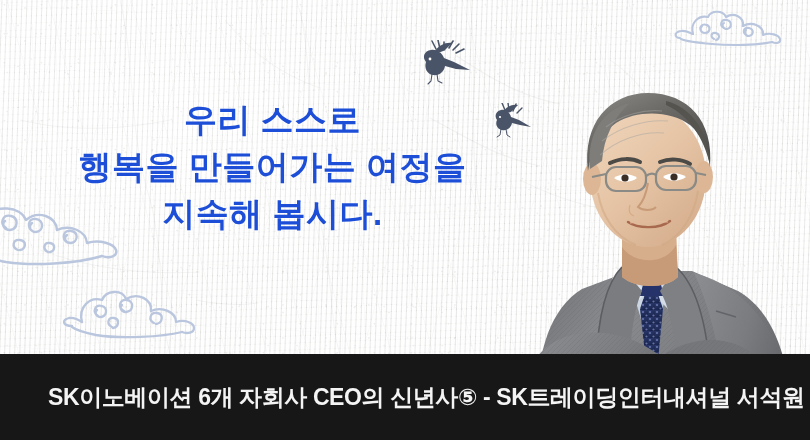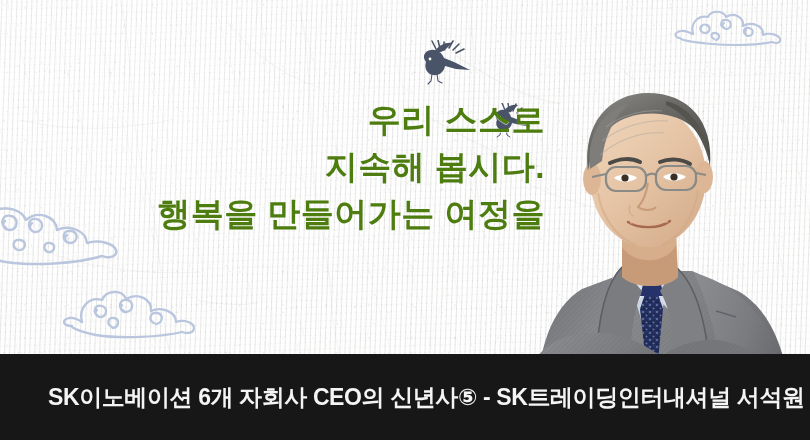--- a/index.html
+++ b/index.html
@@ -85,22 +85,22 @@
     pointer-events: none;
   }
   .magpie svg { display: block; }
 
   
   .quote {
     position: absolute;
     left: 0;
     top: 96px;
     width: 545px;
-    text-align: right;
-    color: #4d7c0f;
+    text-align: center;
+    color: #1d4ed8;
     font-family: "Liberation Sans", "DejaVu Sans", sans-serif;
     font-weight: 700;
     font-size: 33px;
     line-height: 47px;
     letter-spacing: 0.5px;
     text-shadow: 0 1px 0 rgba(255,255,255,0.55);
   }
   .quote-line { display: block; white-space: nowrap; }
 
   
@@ -252,22 +252,22 @@
       <g stroke="#4a5468" stroke-width="1" stroke-linecap="round" fill="none">
         <path d="M14 26 L13 32 L10 34"></path>
         <path d="M19 26 L20 32 L23 34"></path>
       </g>
       <circle cx="13" cy="14" r="1.1" fill="#ffffff"></circle>
     </svg>
   </div>
 
   <div class="quote">
     <span class="quote-line">우리 스스로</span>
+    <span class="quote-line">행복을 만들어가는 여정을</span>
     <span class="quote-line">지속해 봅시다.</span>
-    <span class="quote-line">행복을 만들어가는 여정을</span>
   </div>
 
   <div class="portrait">
     <svg width="330" height="375" viewBox="0 0 330 375" aria-hidden="true">
       <defs>
         <linearGradient id="suitG" x1="0" y1="0" x2="1" y2="0.4">
           <stop offset="0%" stop-color="#6f7074"></stop>
           <stop offset="35%" stop-color="#8a8b8f"></stop>
           <stop offset="70%" stop-color="#7d7e82"></stop>
           <stop offset="100%" stop-color="#6a6b6f"></stop>

